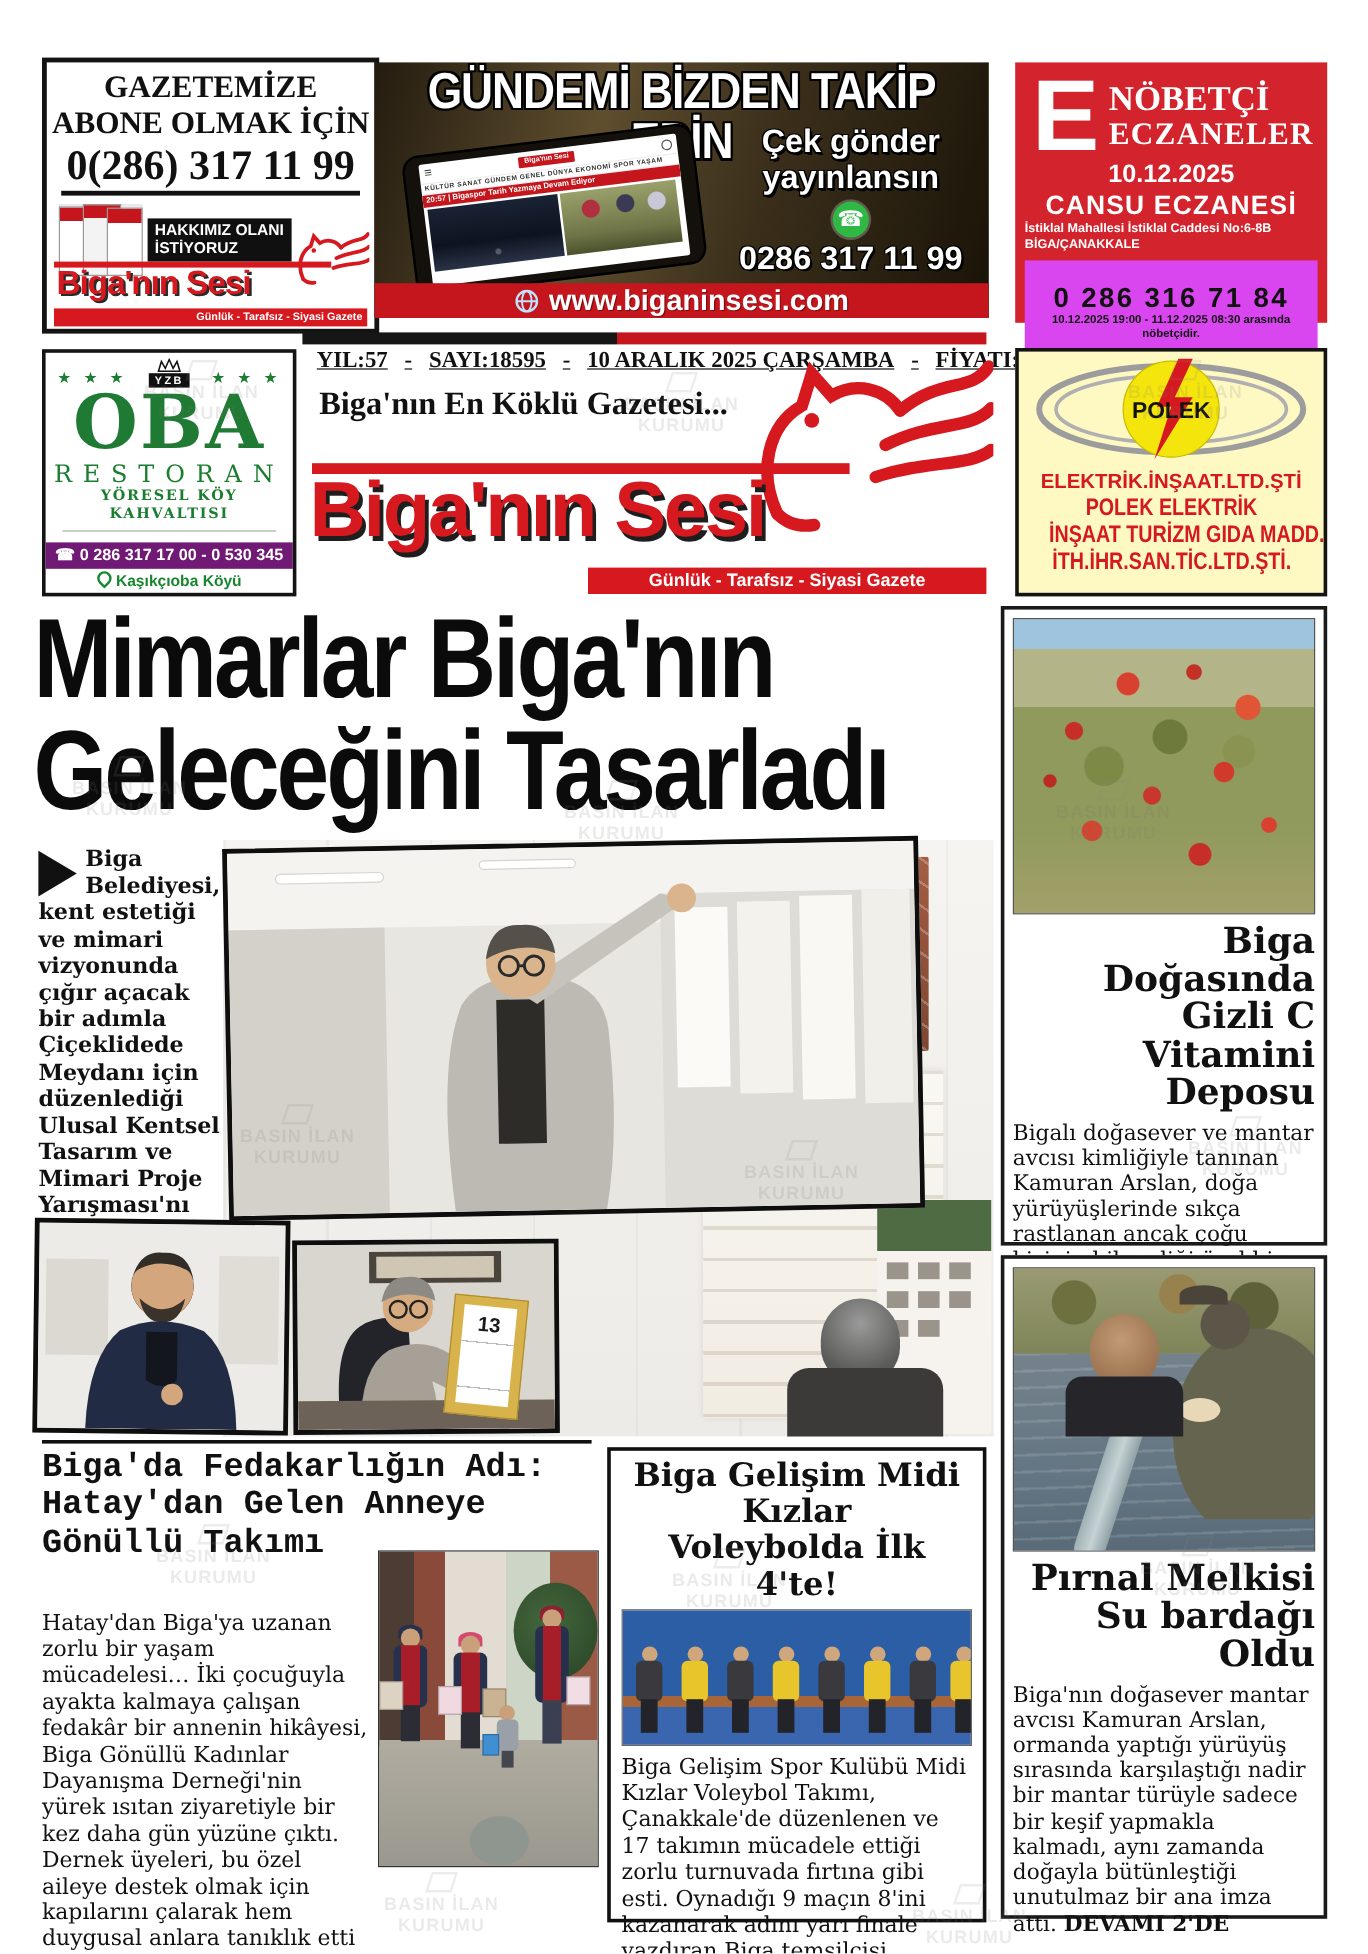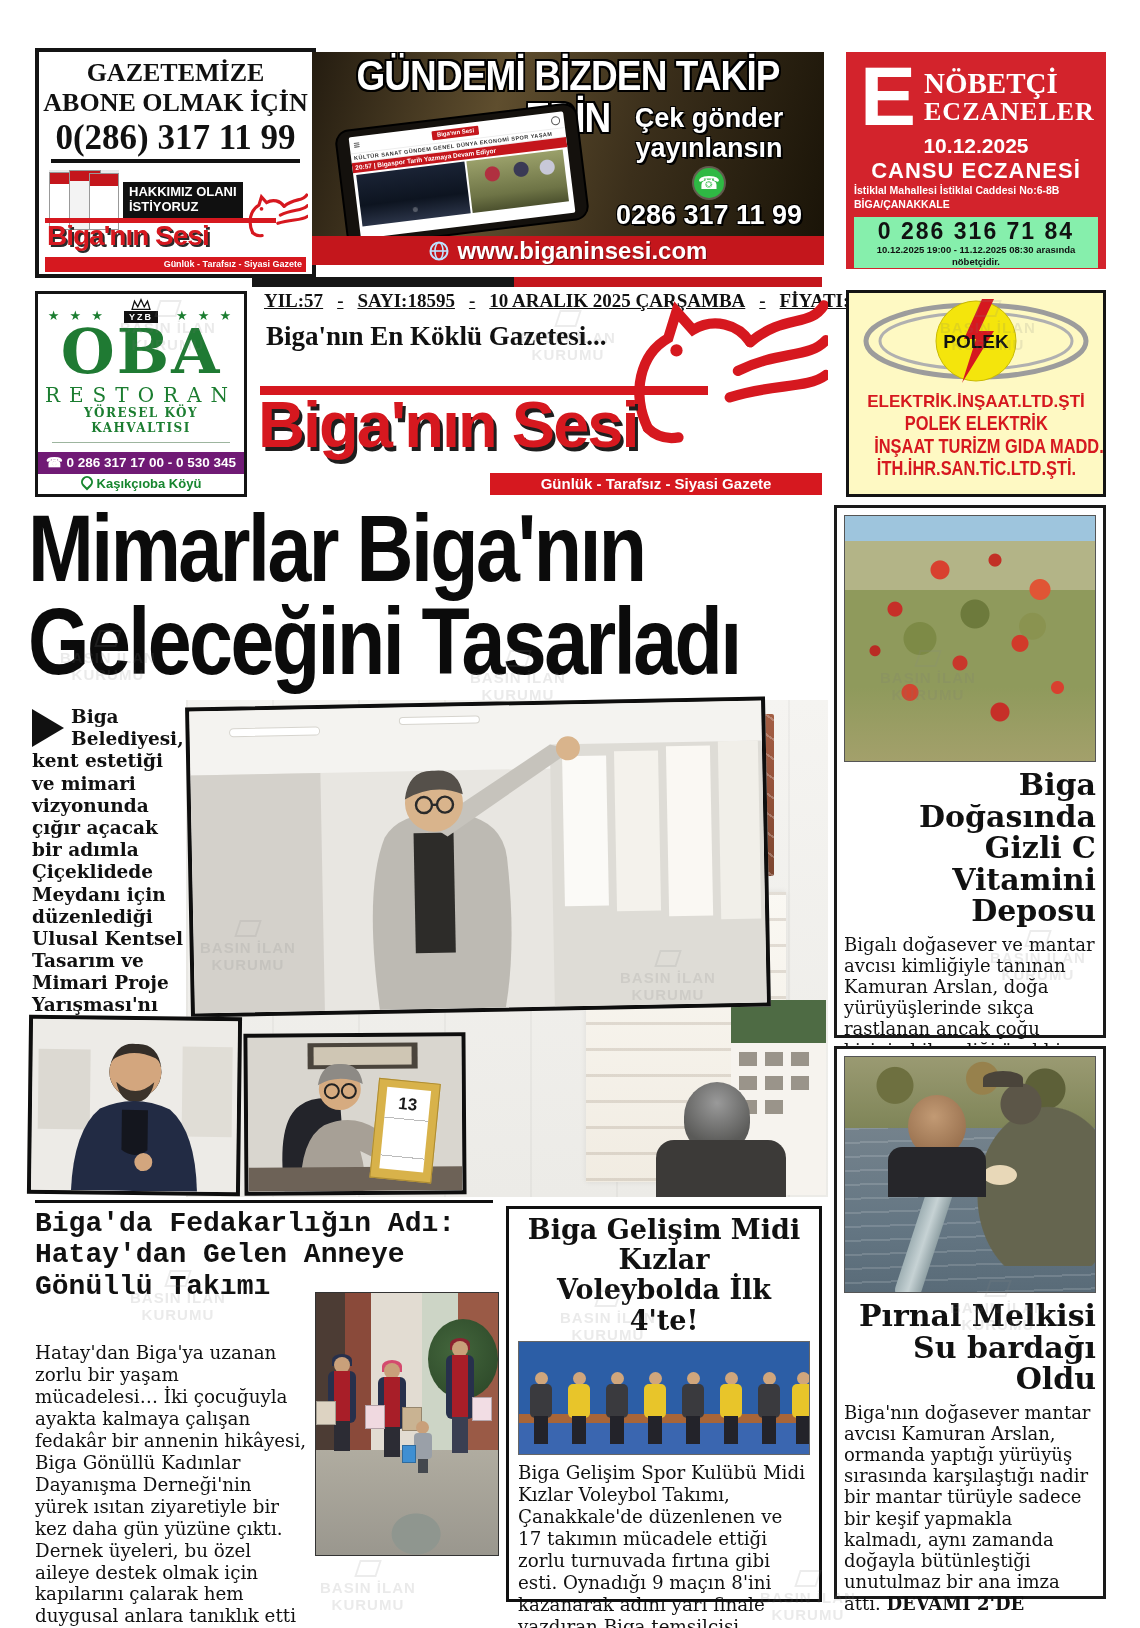--- a/index.html
+++ b/index.html
@@ -75,21 +75,21 @@
   
   .pharm{left:846px;top:52px;width:260px;height:217px;background:#d3232c;color:#fff;
          font-family:"Liberation Sans",sans-serif;box-sizing:border-box;padding:4px 8px;}
   .ph-top{display:flex;align-items:flex-start;}
   .ph-E{font:900 84px/0.82 "Liberation Sans",sans-serif;margin:6px 8px 0 6px;}
   .ph-t1{font:900 29px/1.05 "Liberation Serif",serif;margin-top:12px;}
   .ph-t2{font:900 26px/1.05 "Liberation Serif",serif;letter-spacing:1px;}
   .ph-date{text-align:center;font:800 21px/1.2 "Liberation Sans",sans-serif;margin-top:2px;}
   .ph-name{text-align:center;font:900 22px/1.2 "Liberation Sans",sans-serif;letter-spacing:1px;}
   .ph-addr{text-align:left;font:700 10.5px/1.3 "Liberation Sans",sans-serif;}
-  .ph-box{background:#86efac;color:#111;margin-top:5px;text-align:center;padding:1px 2px;}
+  .ph-box{background:#d946ef;color:#111;margin-top:5px;text-align:center;padding:18px 2px;}
   .ph-phone{font:900 23px/1.15 "Liberation Sans",sans-serif;letter-spacing:2px;}
   .ph-duty{font:700 9.5px/1.2 "Liberation Sans",sans-serif;}
 
   
   .strip{left:252px;top:277px;width:570px;height:10px;
          background:linear-gradient(90deg,#161616 0 46%,#c4161c 46%);}
 
   
   .oba{left:35px;top:291px;width:212px;height:206px;border:3px solid #141414;background:#fff;
        text-align:center;color:#1b7d30;box-sizing:border-box;}

